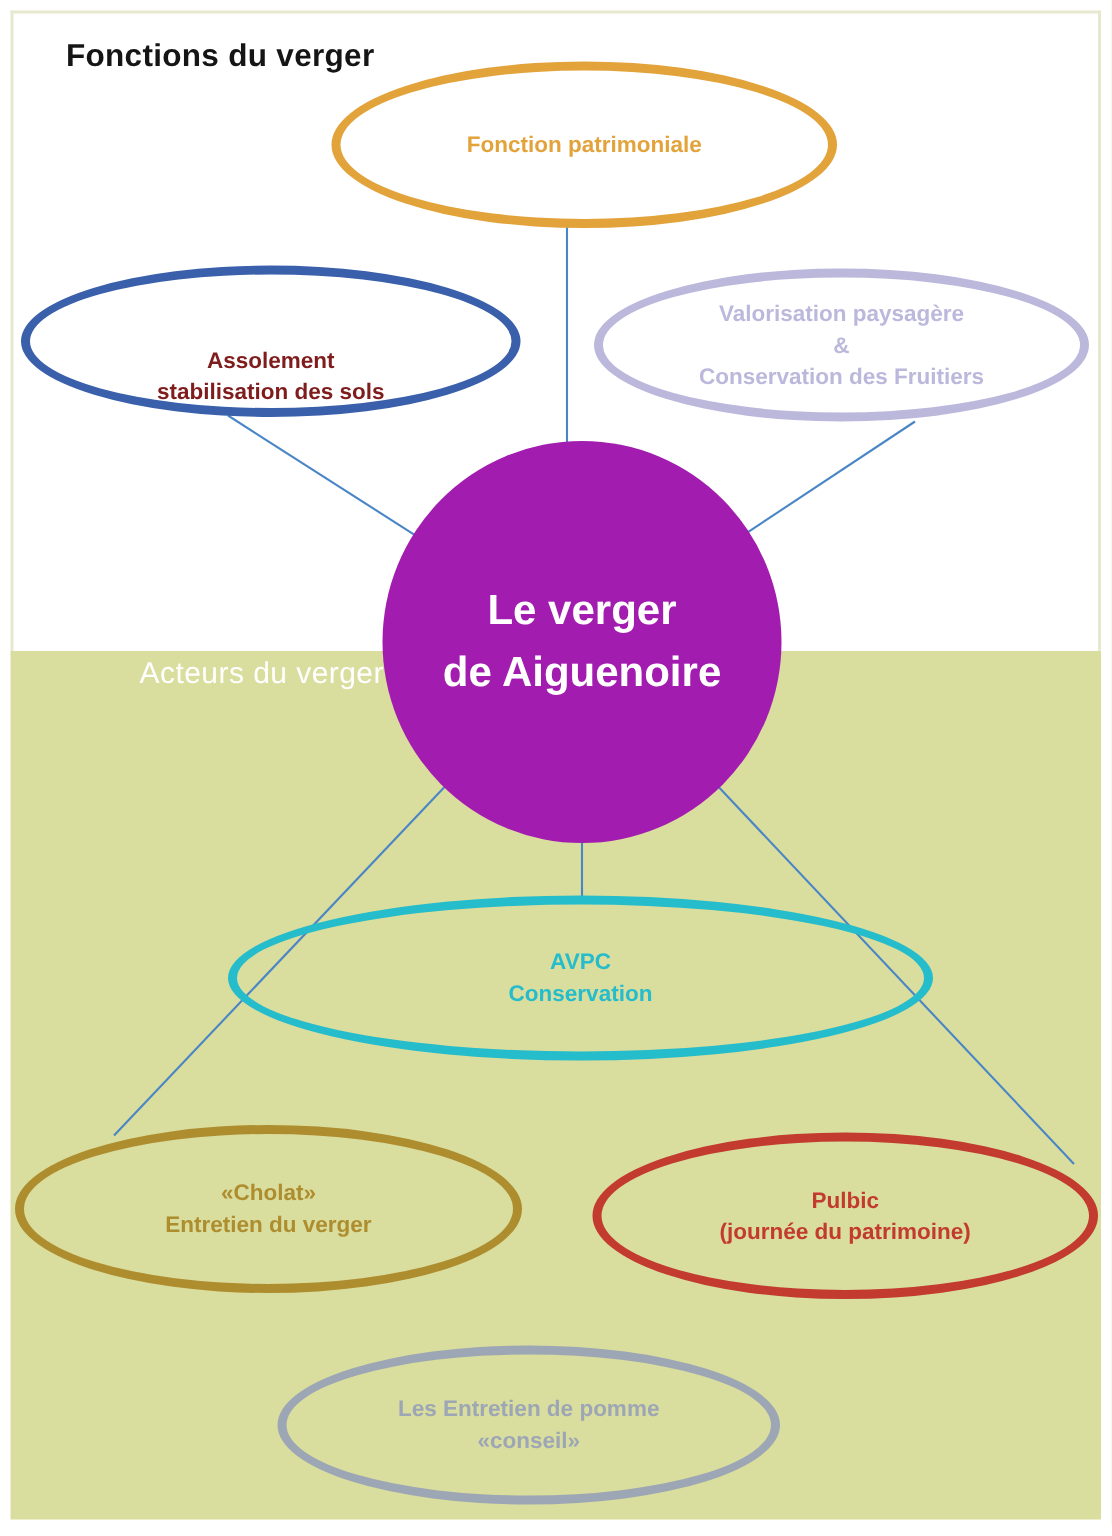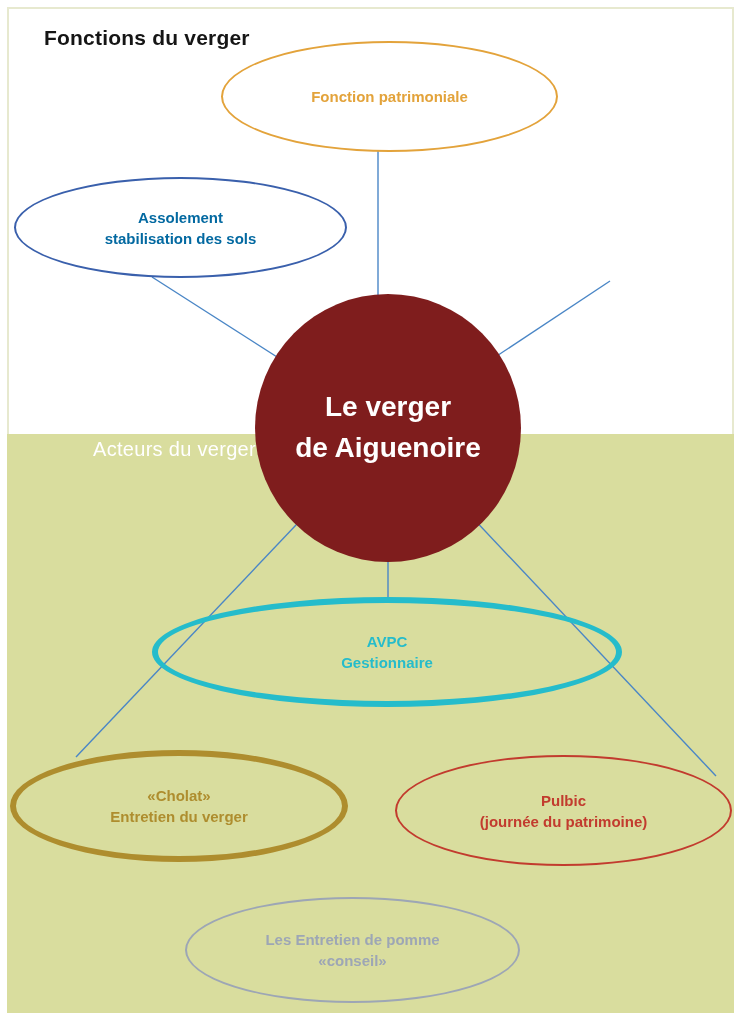--- a/index.html
+++ b/index.html
@@ -54,21 +54,21 @@
   svg.connectors {
     position: absolute;
     left: 0; top: 0;
     width: 741px; height: 1024px;
     z-index: 1;
   }
 
   .node {
     position: absolute;
     border-radius: 50%;
-    border: 2px solid #0369a1;
+    border: 6px solid #0369a1;
     display: flex;
     align-items: center;
     justify-content: center;
     text-align: center;
     z-index: 2;
     background: transparent;
   }
   .node .label {
     font-weight: bold;
     font-size: 15px;
@@ -123,34 +123,39 @@
     <line x1="610" y1="281" x2="388" y2="428" stroke-width="1.4" style="stroke: rgb(74, 134, 198);"></line>
     <line x1="388" y1="555" x2="388" y2="600" stroke-width="1.4" style="stroke: rgb(74, 134, 198);"></line>
     <line x1="388" y1="428" x2="76" y2="757" stroke-width="1.4" style="stroke: rgb(74, 134, 198);"></line>
     <line x1="388" y1="428" x2="716" y2="776" stroke-width="1.4" style="stroke: rgb(74, 134, 198);"></line>
   </svg>
 
   <div class="node node-patrimoniale" style="border-color: rgb(227, 163, 59); color: rgb(227, 163, 59);">
     <span class="label">Fonction patrimoniale</span>
   </div>
 
-  <div class="node node-assolement" style="border-color: rgb(58, 96, 172); color: #0369a1;">
+  <div class="node node-assolement" style="border-color: rgb(58, 96, 172); color: #7f1d1d; align-items: flex-end;">
     <span class="label">Assolement
 stabilisation des sols</span>
   </div>
 
+  <div class="node node-valorisation" style="border-color: rgb(187, 184, 220); color: rgb(187, 184, 220);">
+    <span class="label">Valorisation paysagère
+&amp;
+Conservation des Fruitiers</span>
+  </div>
 
-  <div class="center-circle" style="background: #7f1d1d;">
+  <div class="center-circle" style="background: #a21caf;">
     <span class="label" style="color: rgb(255, 255, 255);">Le verger
 de Aiguenoire</span>
   </div>
 
   <div class="node node-avpc" style="border-color: rgb(37, 188, 203); color: rgb(37, 188, 203);">
     <span class="label">AVPC
-Gestionnaire</span>
+Conservation</span>
   </div>
 
   <div class="node node-public" style="border-color: rgb(194, 59, 46); color: rgb(194, 59, 46);">
     <span class="label">Pulbic
 (journée du patrimoine)</span>
   </div>
 
   <div class="node node-cholat" style="border-color: rgb(174, 141, 46); color: rgb(174, 141, 46);">
     <span class="label">«Cholat»
 Entretien du verger</span>

